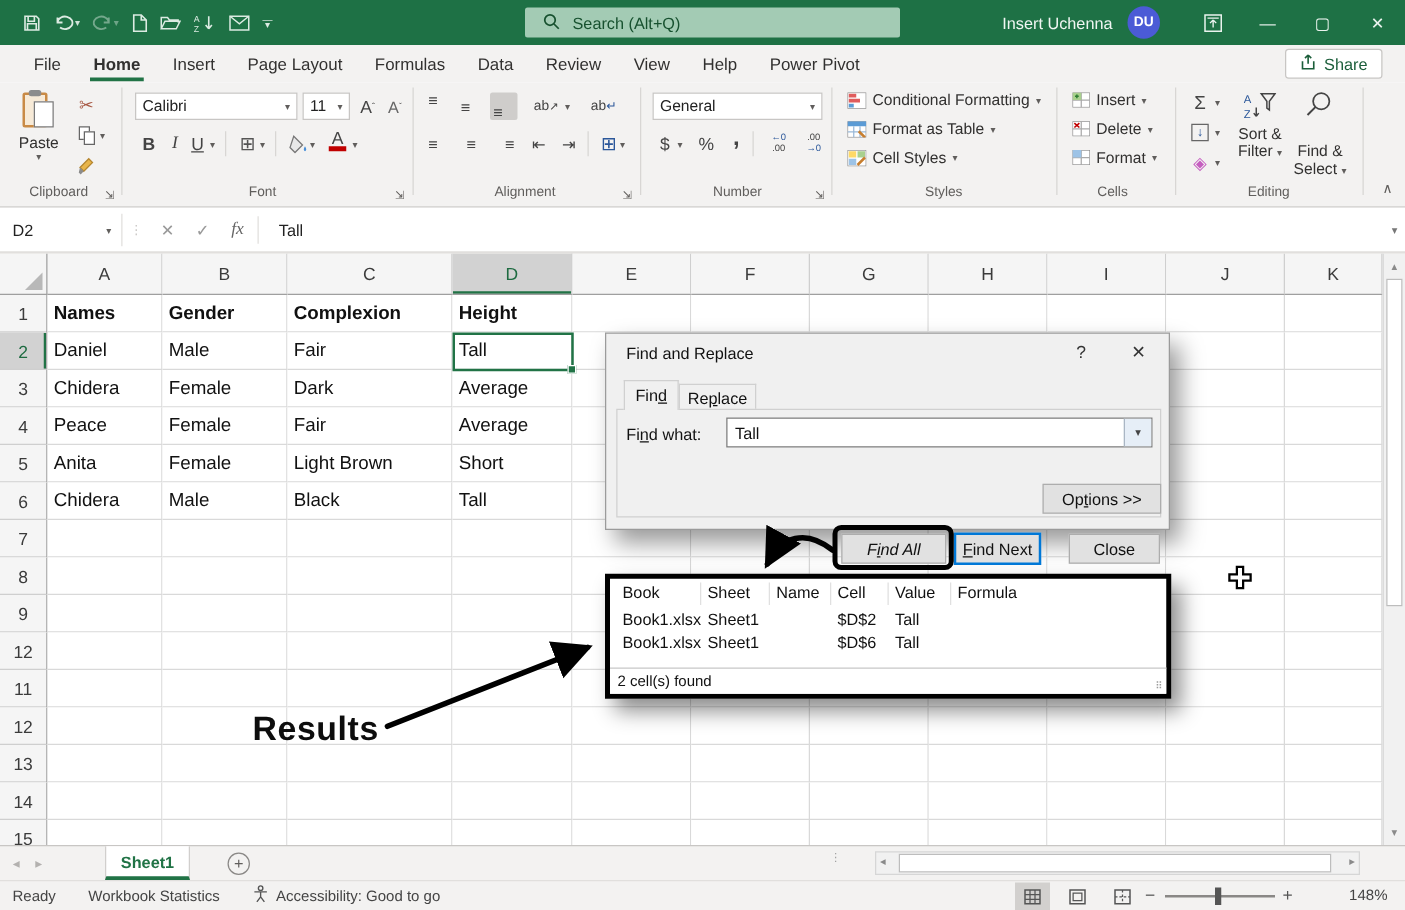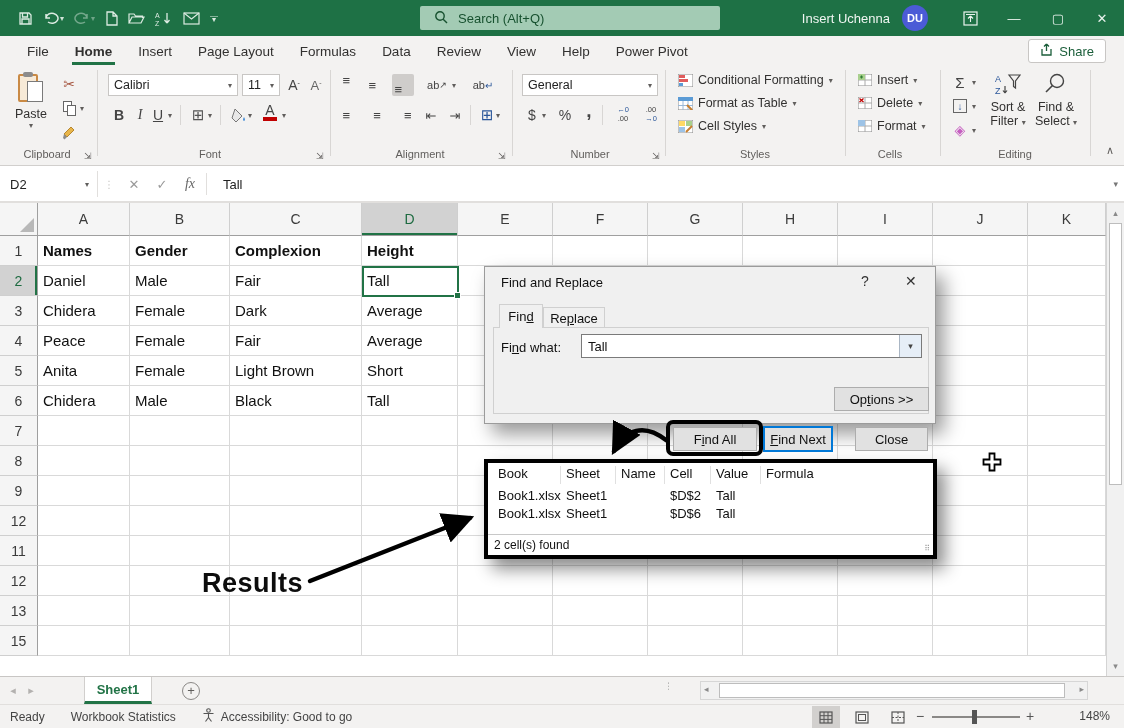--- a/index.html
+++ b/index.html
@@ -396,21 +396,21 @@
           <path d="M14 3 h11 l-4.5 6 v7 l-2-1.5 v-5.5 z" fill="none" stroke="#444" stroke-width="1.2"></path>
         </svg></span>
     <span style="margin-top:1px;">Sort &amp;</span>
     <span><span>Filter</span> <span class="chev">▾</span></span>
   </div>
   <div class="bigbtn" style="left:1032px; top:6px; width:48px;">
     <span><svg width="24" height="24" viewBox="0 0 24 24">
           <circle cx="13" cy="9" r="6.5" fill="none" stroke="#444" stroke-width="1.4"></circle>
           <path d="M8.5 13.5 L2 20" stroke="#444" stroke-width="1.6"></path>
         </svg></span>
-    <span style="margin-top:1px;">Find &amp;</span>
+    <span style="margin-top:15px;">Find &amp;</span>
     <span><span>Select</span> <span class="chev">▾</span></span>
   </div>
   <div class="glabel" style="left:975px; width:80px;">Editing</div>
   <div class="gsep" style="left:1090px;"></div>
   <span class="icbtn" style="left:1100px; top:74px; width:20px; height:20px; color:#605e5c; font-size:11px;">∧</span>
 </div>
 
 <div class="formulabar">
   <div class="namebox">
       <span>D2</span>
@@ -616,20 +616,34 @@
       <div class="gc" style="width: 96px;"></div>
       <div class="gc" style="width: 95px;"></div>
       <div class="gc" style="width: 95px;"></div>
       <div class="gc" style="width: 95px;"></div>
       <div class="gc" style="width: 95px;"></div>
       <div class="gc" style="width: 95px;"></div>
       <div class="gc" style="width: 95px;"></div>
       <div class="gc" style="width: 78px;"></div>
     </div>
     <div class="grow">
+      <div class="rh">14</div>
+      <div class="gc" style="width: 92px;"></div>
+      <div class="gc" style="width: 100px;"></div>
+      <div class="gc" style="width: 132px;"></div>
+      <div class="gc" style="width: 96px;"></div>
+      <div class="gc" style="width: 95px;"></div>
+      <div class="gc" style="width: 95px;"></div>
+      <div class="gc" style="width: 95px;"></div>
+      <div class="gc" style="width: 95px;"></div>
+      <div class="gc" style="width: 95px;"></div>
+      <div class="gc" style="width: 95px;"></div>
+      <div class="gc" style="width: 78px;"></div>
+    </div>
+    <div class="grow">
       <div class="rh">15</div>
       <div class="gc" style="width: 92px;"></div>
       <div class="gc" style="width: 100px;"></div>
       <div class="gc" style="width: 132px;"></div>
       <div class="gc" style="width: 96px;"></div>
       <div class="gc" style="width: 95px;"></div>
       <div class="gc" style="width: 95px;"></div>
       <div class="gc" style="width: 95px;"></div>
       <div class="gc" style="width: 95px;"></div>
       <div class="gc" style="width: 95px;"></div>
@@ -661,21 +675,21 @@
   <div class="dlg-lbl"><span>Fi</span><u>n</u><span>d what:</span></div>
   <div class="dcombo">
     <span class="val">Tall</span>
     <span class="drop">▾</span>
   </div>
   <div class="dbtn" style="left:349px; top:120px; width:95px;">
       <span><span>Op</span><u>t</u><span>ions &gt;&gt;</span></span>
     </div>
 </div>
 
-<div class="dbtn" style="left:673px; top:427px; width:84px; z-index:22;">
+<div class="dbtn" style="left:673px; top:427px; width:84px; z-index:22;font-style:italic;">
     <span><span>F</span><u>i</u><span>nd All</span></span>
   </div>
 <div class="dbtn" style="left:763px; top:426px; width:70px; height:26px; border:2px solid #0078d7; z-index:22;">
     <span><span></span><u>F</u><span>ind Next</span></span>
   </div>
 <div class="dbtn" style="left:855px; top:427px; width:73px; z-index:22;">Close</div>
 
 <div class="resultsbox" id="resultsBox">
   <div class="rstatus">2 cell(s) found</div>
   <span class="grip">⠿</span>

